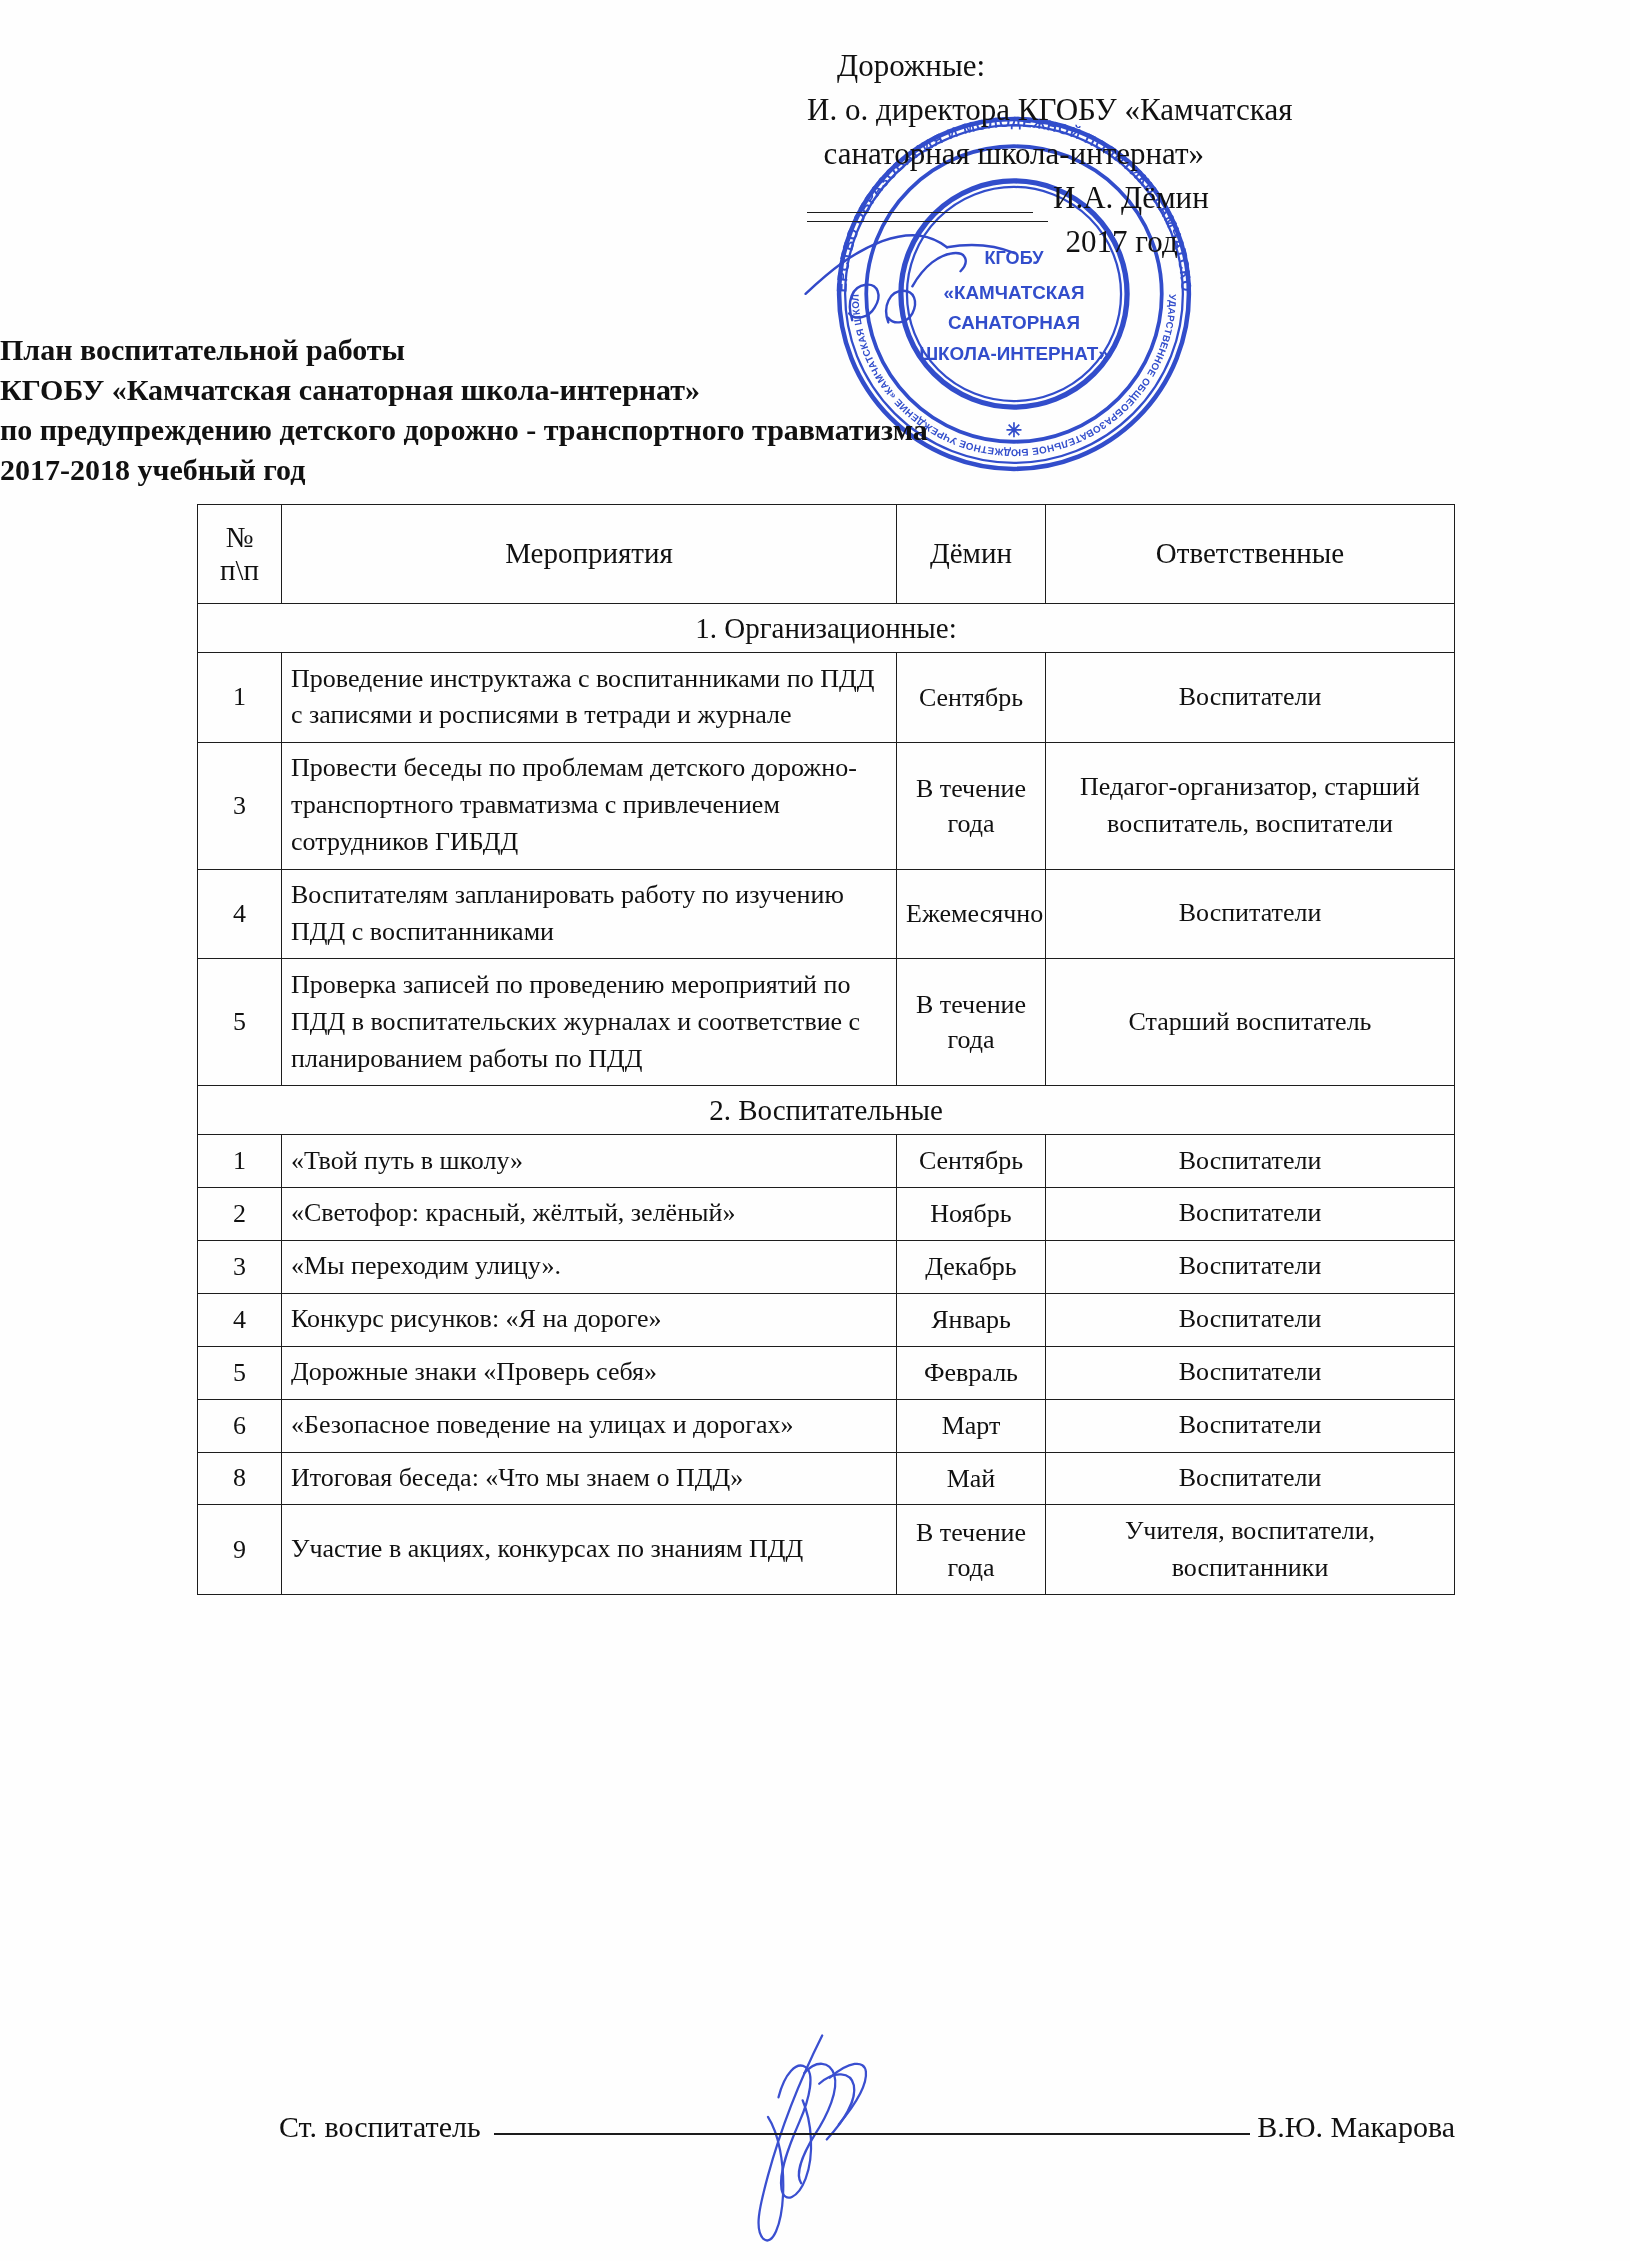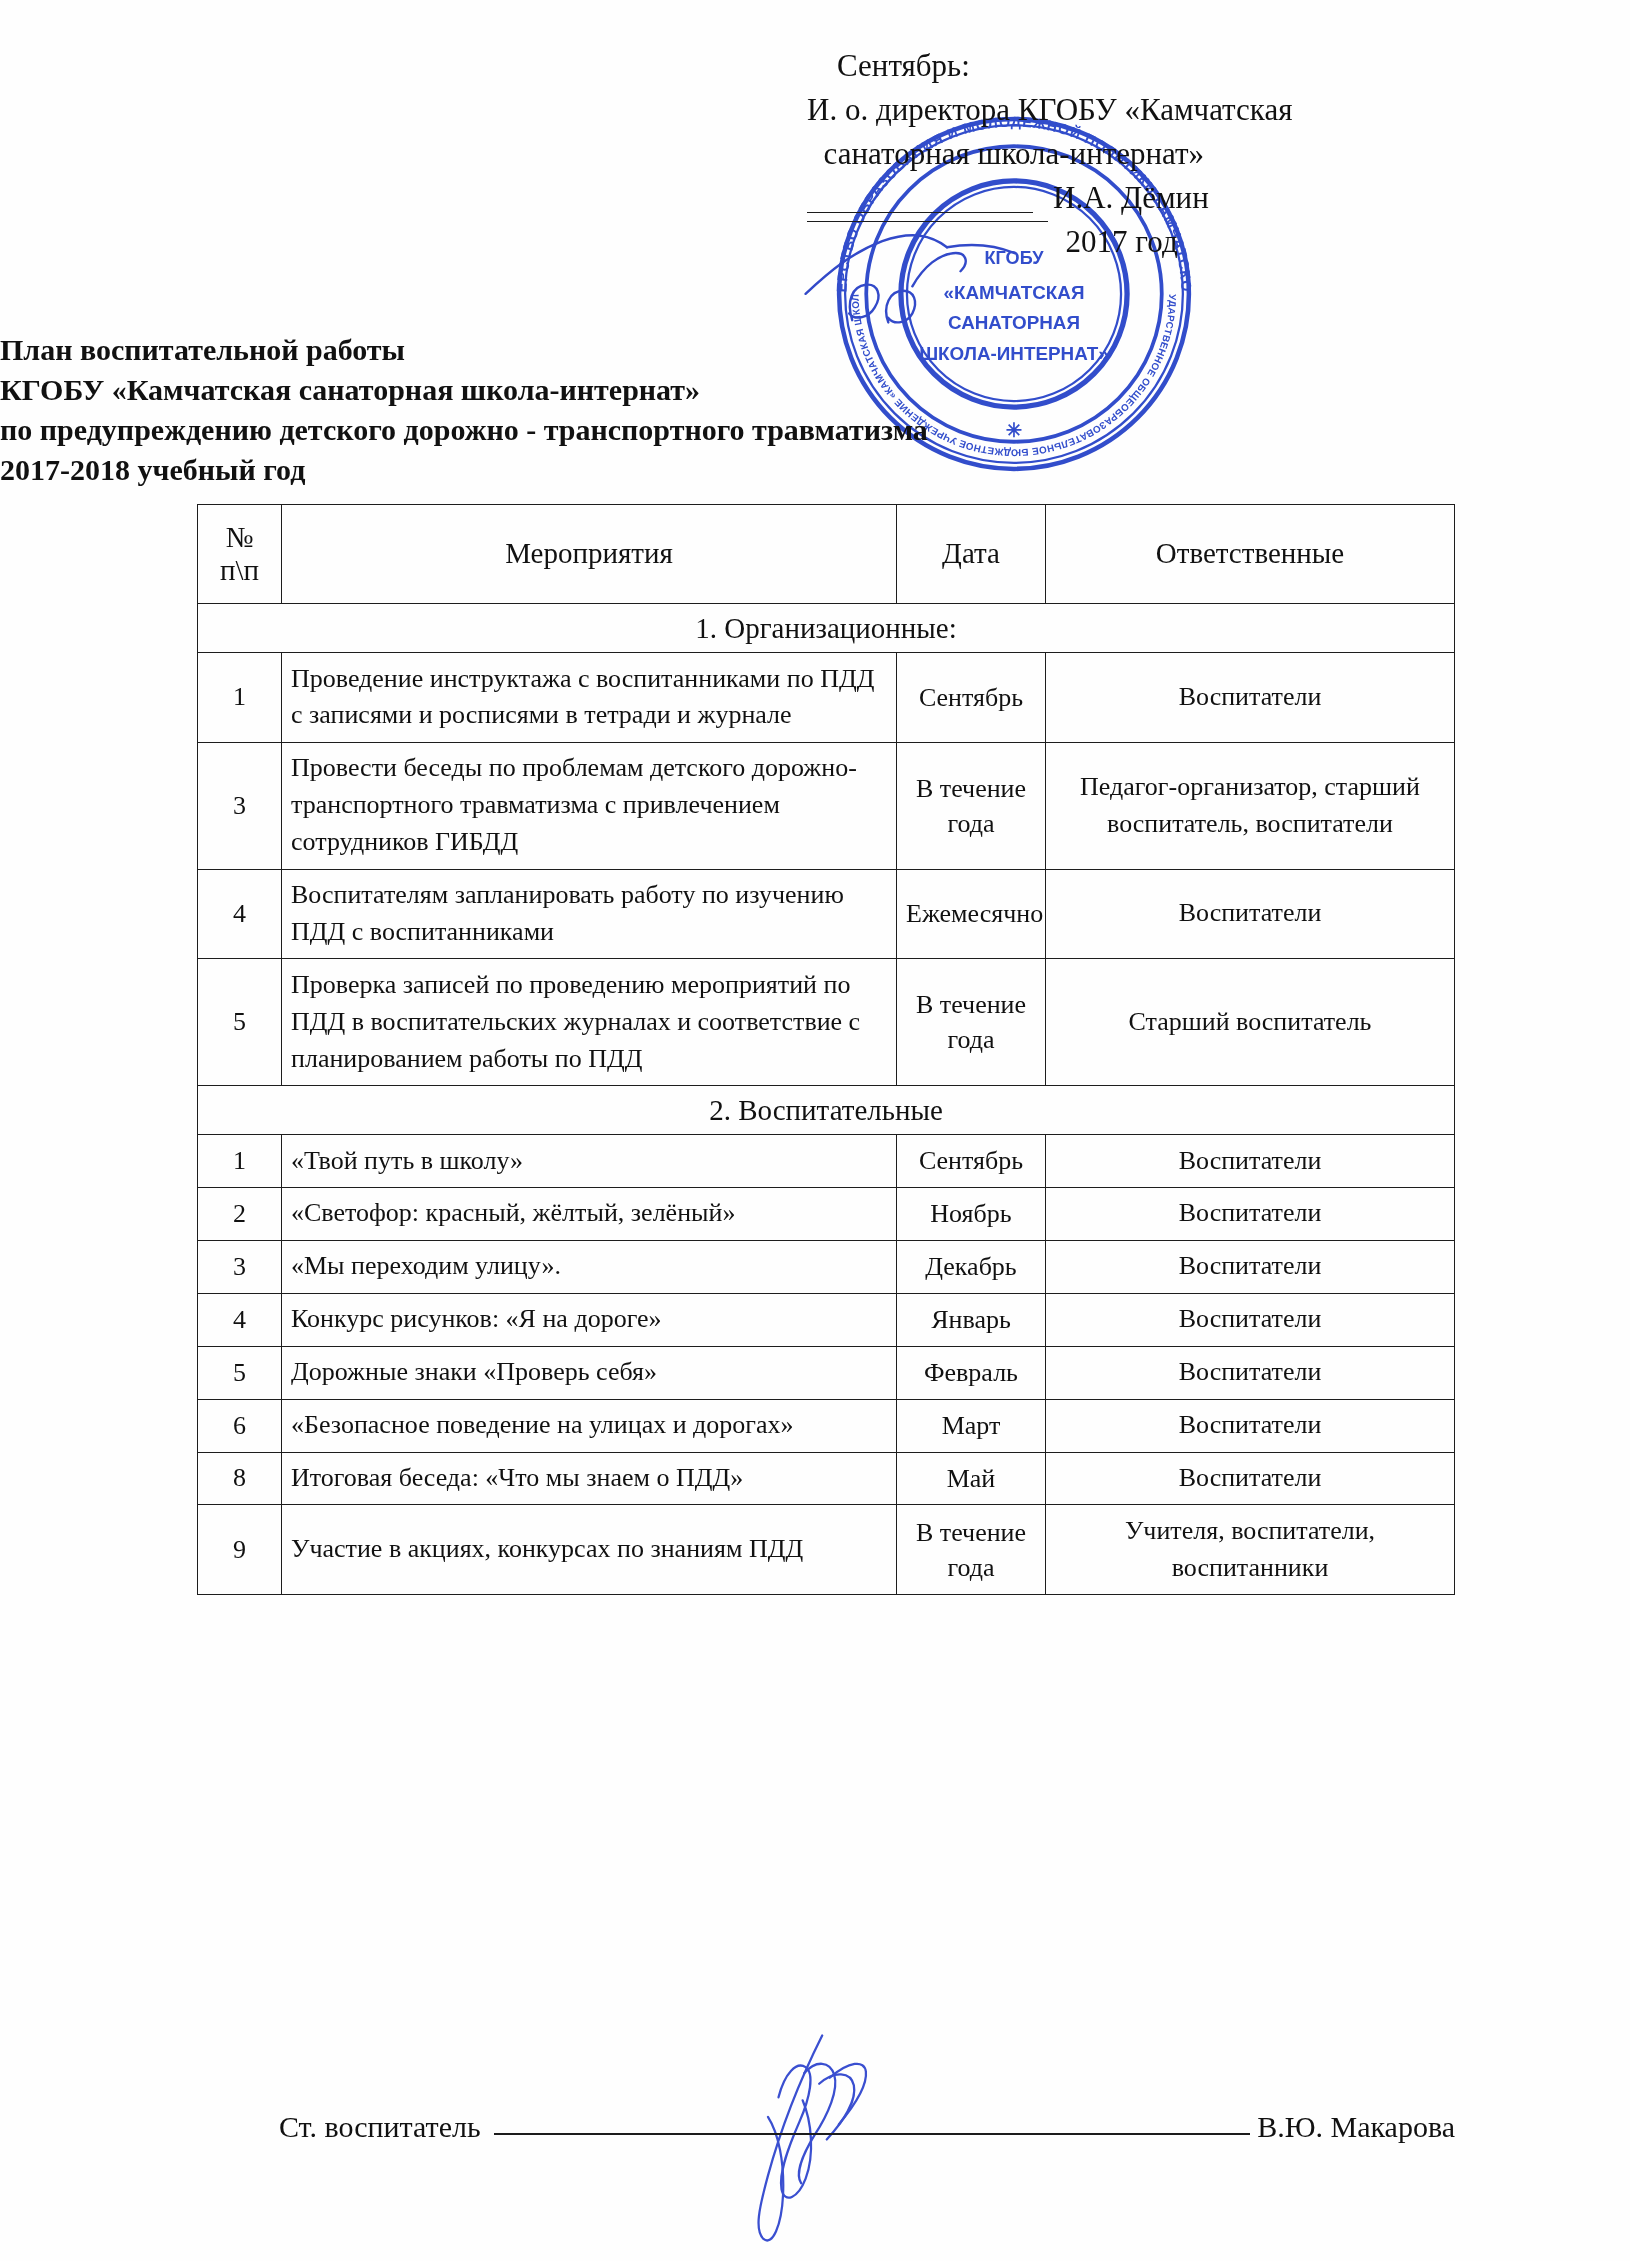--- a/index.html
+++ b/index.html
@@ -170,21 +170,21 @@
     margin: 0 7.5px 9px 13.6px;
   }
   .footer .who { white-space: nowrap; }
 </style>
 </head>
 <body>
 
 <div class="page">
 
   <div class="approval">
-    <div class="ln ln-1">Сентябрь:</div>
+    <div class="ln ln-1">Дорожные:</div>
     <div class="ln ln-2">И. о. директора КГОБУ «Камчатская</div>
     <div class="ln ln-3">санаторная школа-интернат»</div>
     <div class="ln ln-4">
       <span class="rule rule-name"></span>
       <span>И.А. Дёмин</span>
     </div>
     <div class="ln ln-5">
       <span class="rule rule-date"></span>
       <span>2017 год</span>
     </div>
@@ -246,21 +246,21 @@
           <col class="c-date">
           <col class="c-resp">
       </colgroup>
       <thead>
         <tr>
           <th class="th-cell">
             <span class="stack">№</span>
             <span class="stack">п\п</span>
           </th>
           <th class="th-cell">Мероприятия</th>
-          <th class="th-cell">Дата</th>
+          <th class="th-cell">Дёмин</th>
           <th class="th-cell">Ответственные</th>
         </tr>
       </thead>
       <tbody>
           <tr class="sect-row">
             <td colspan="4">1. Организационные:</td>
           </tr>
           <tr>
             <td class="num">1</td>
             <td class="ev">Проведение инструктажа с воспитанниками по ПДД с записями и росписями в тетради и журнале</td>

